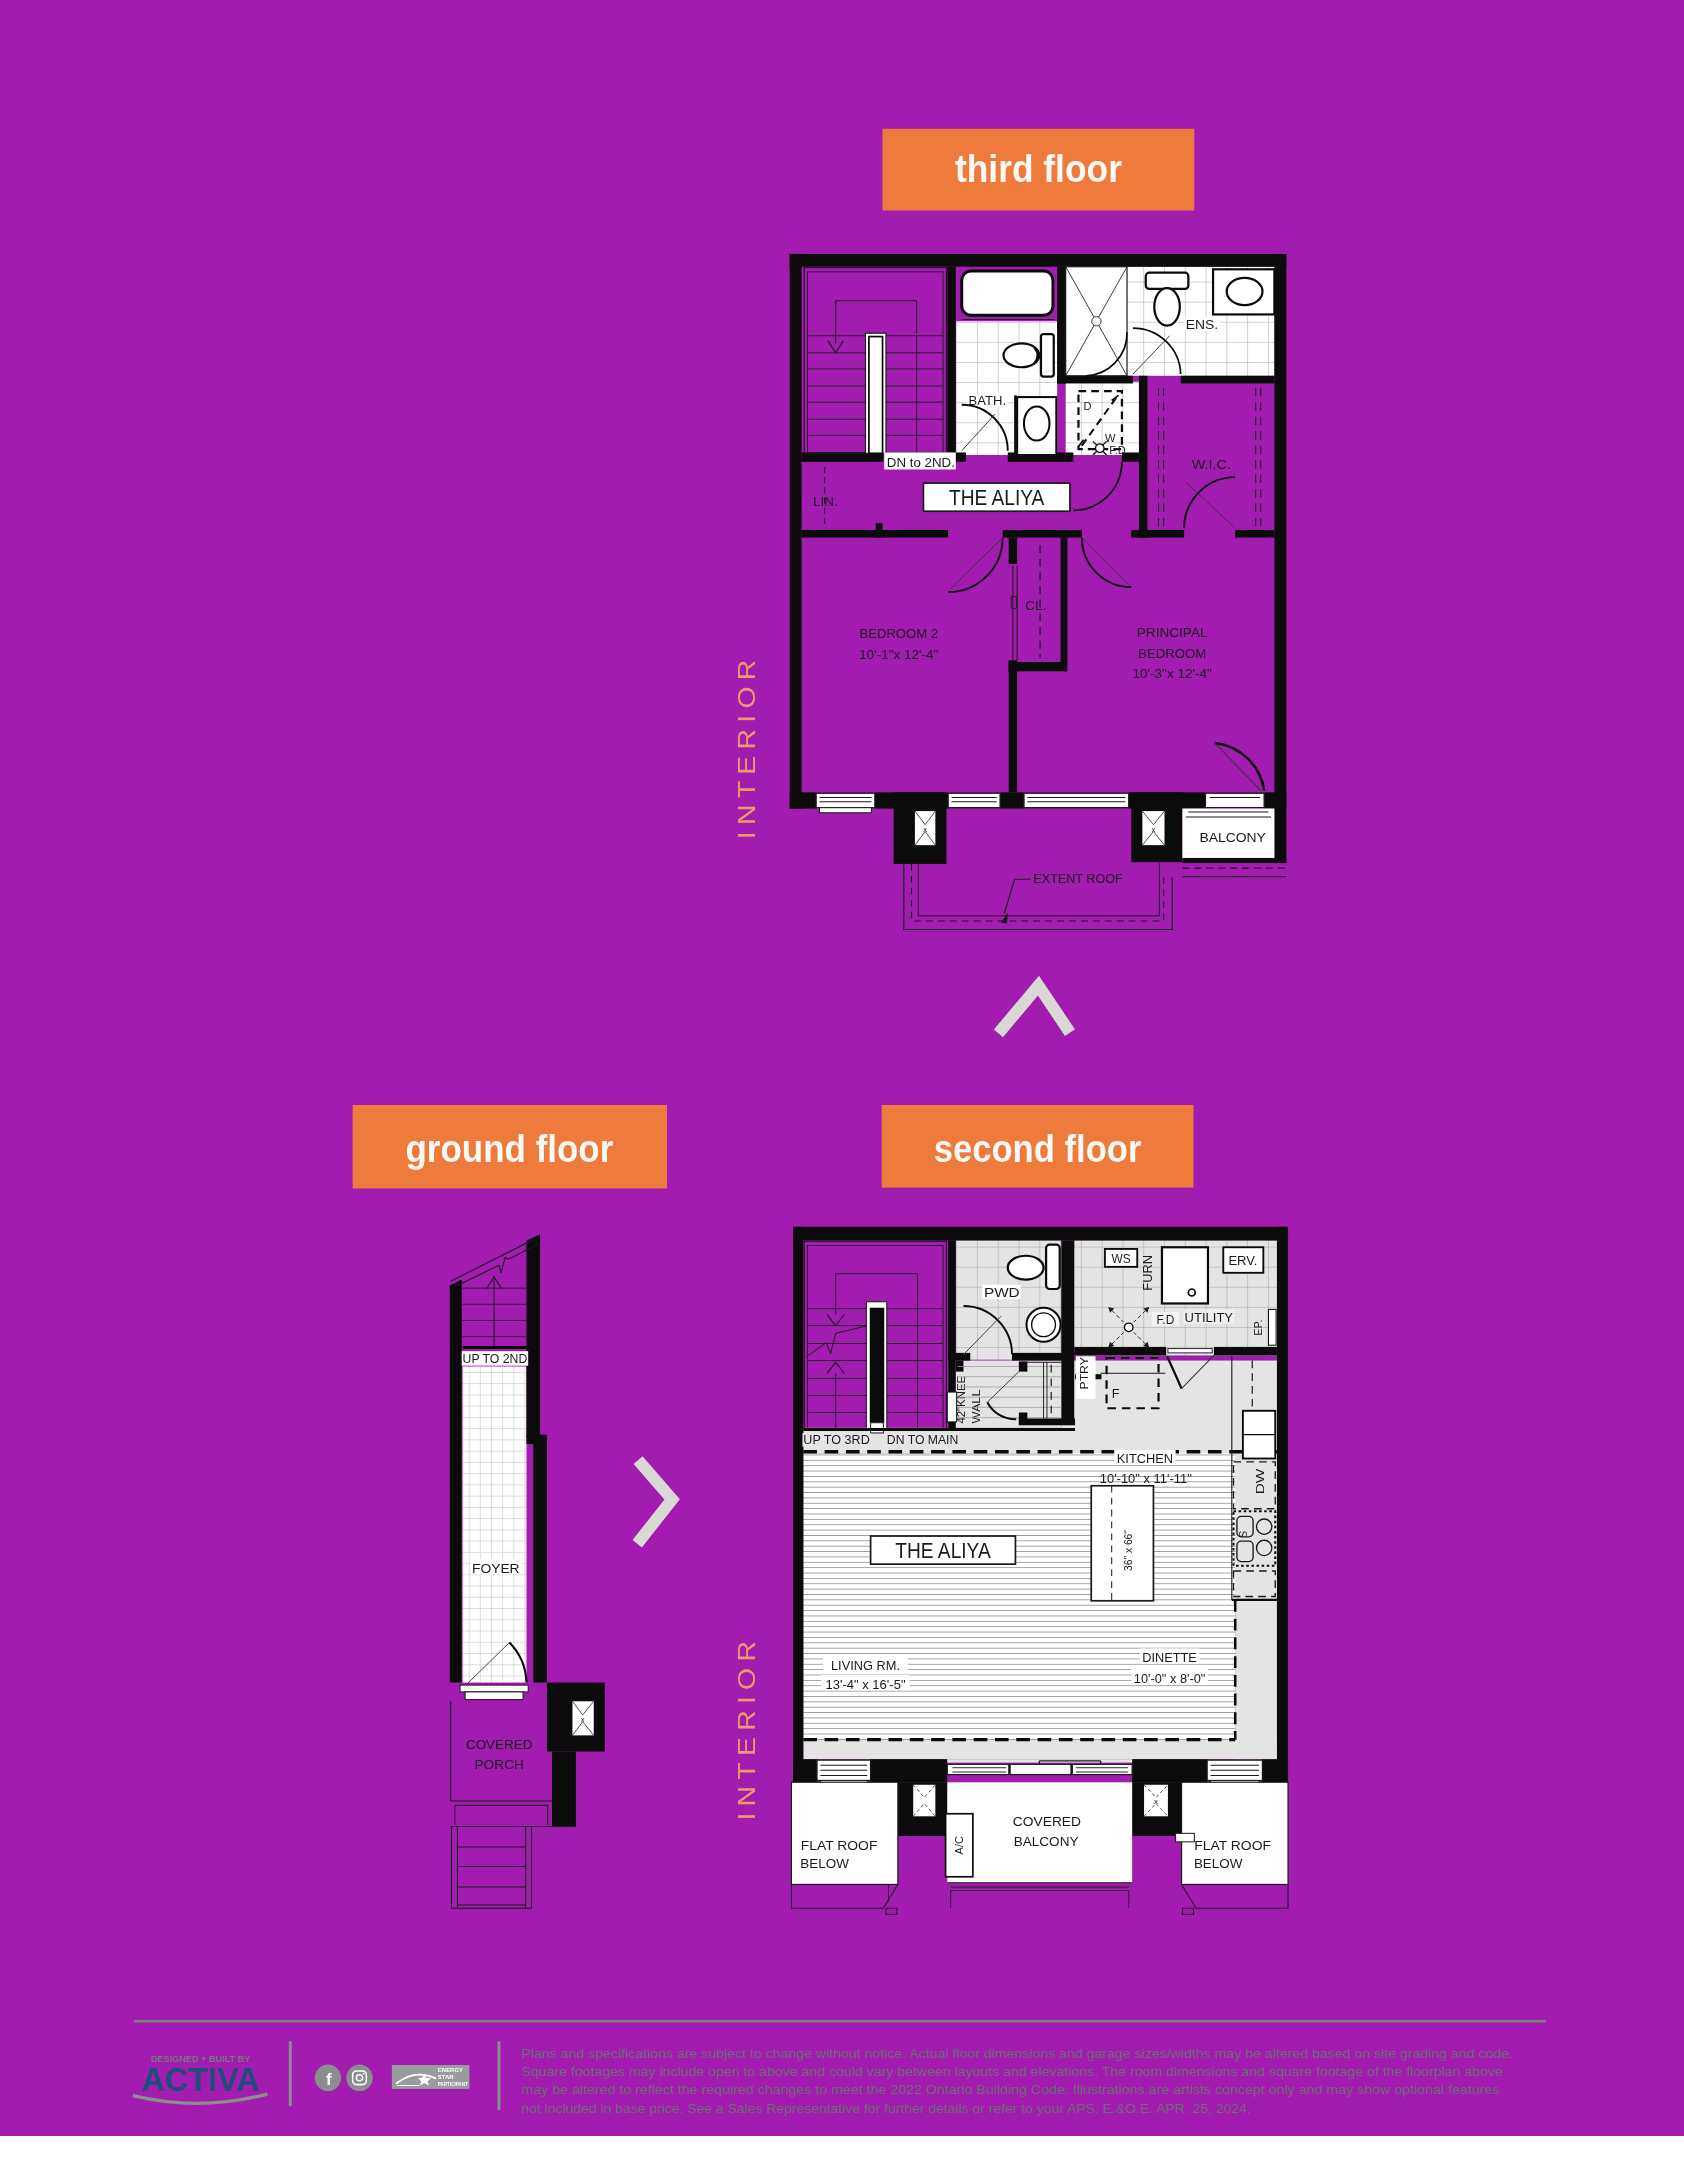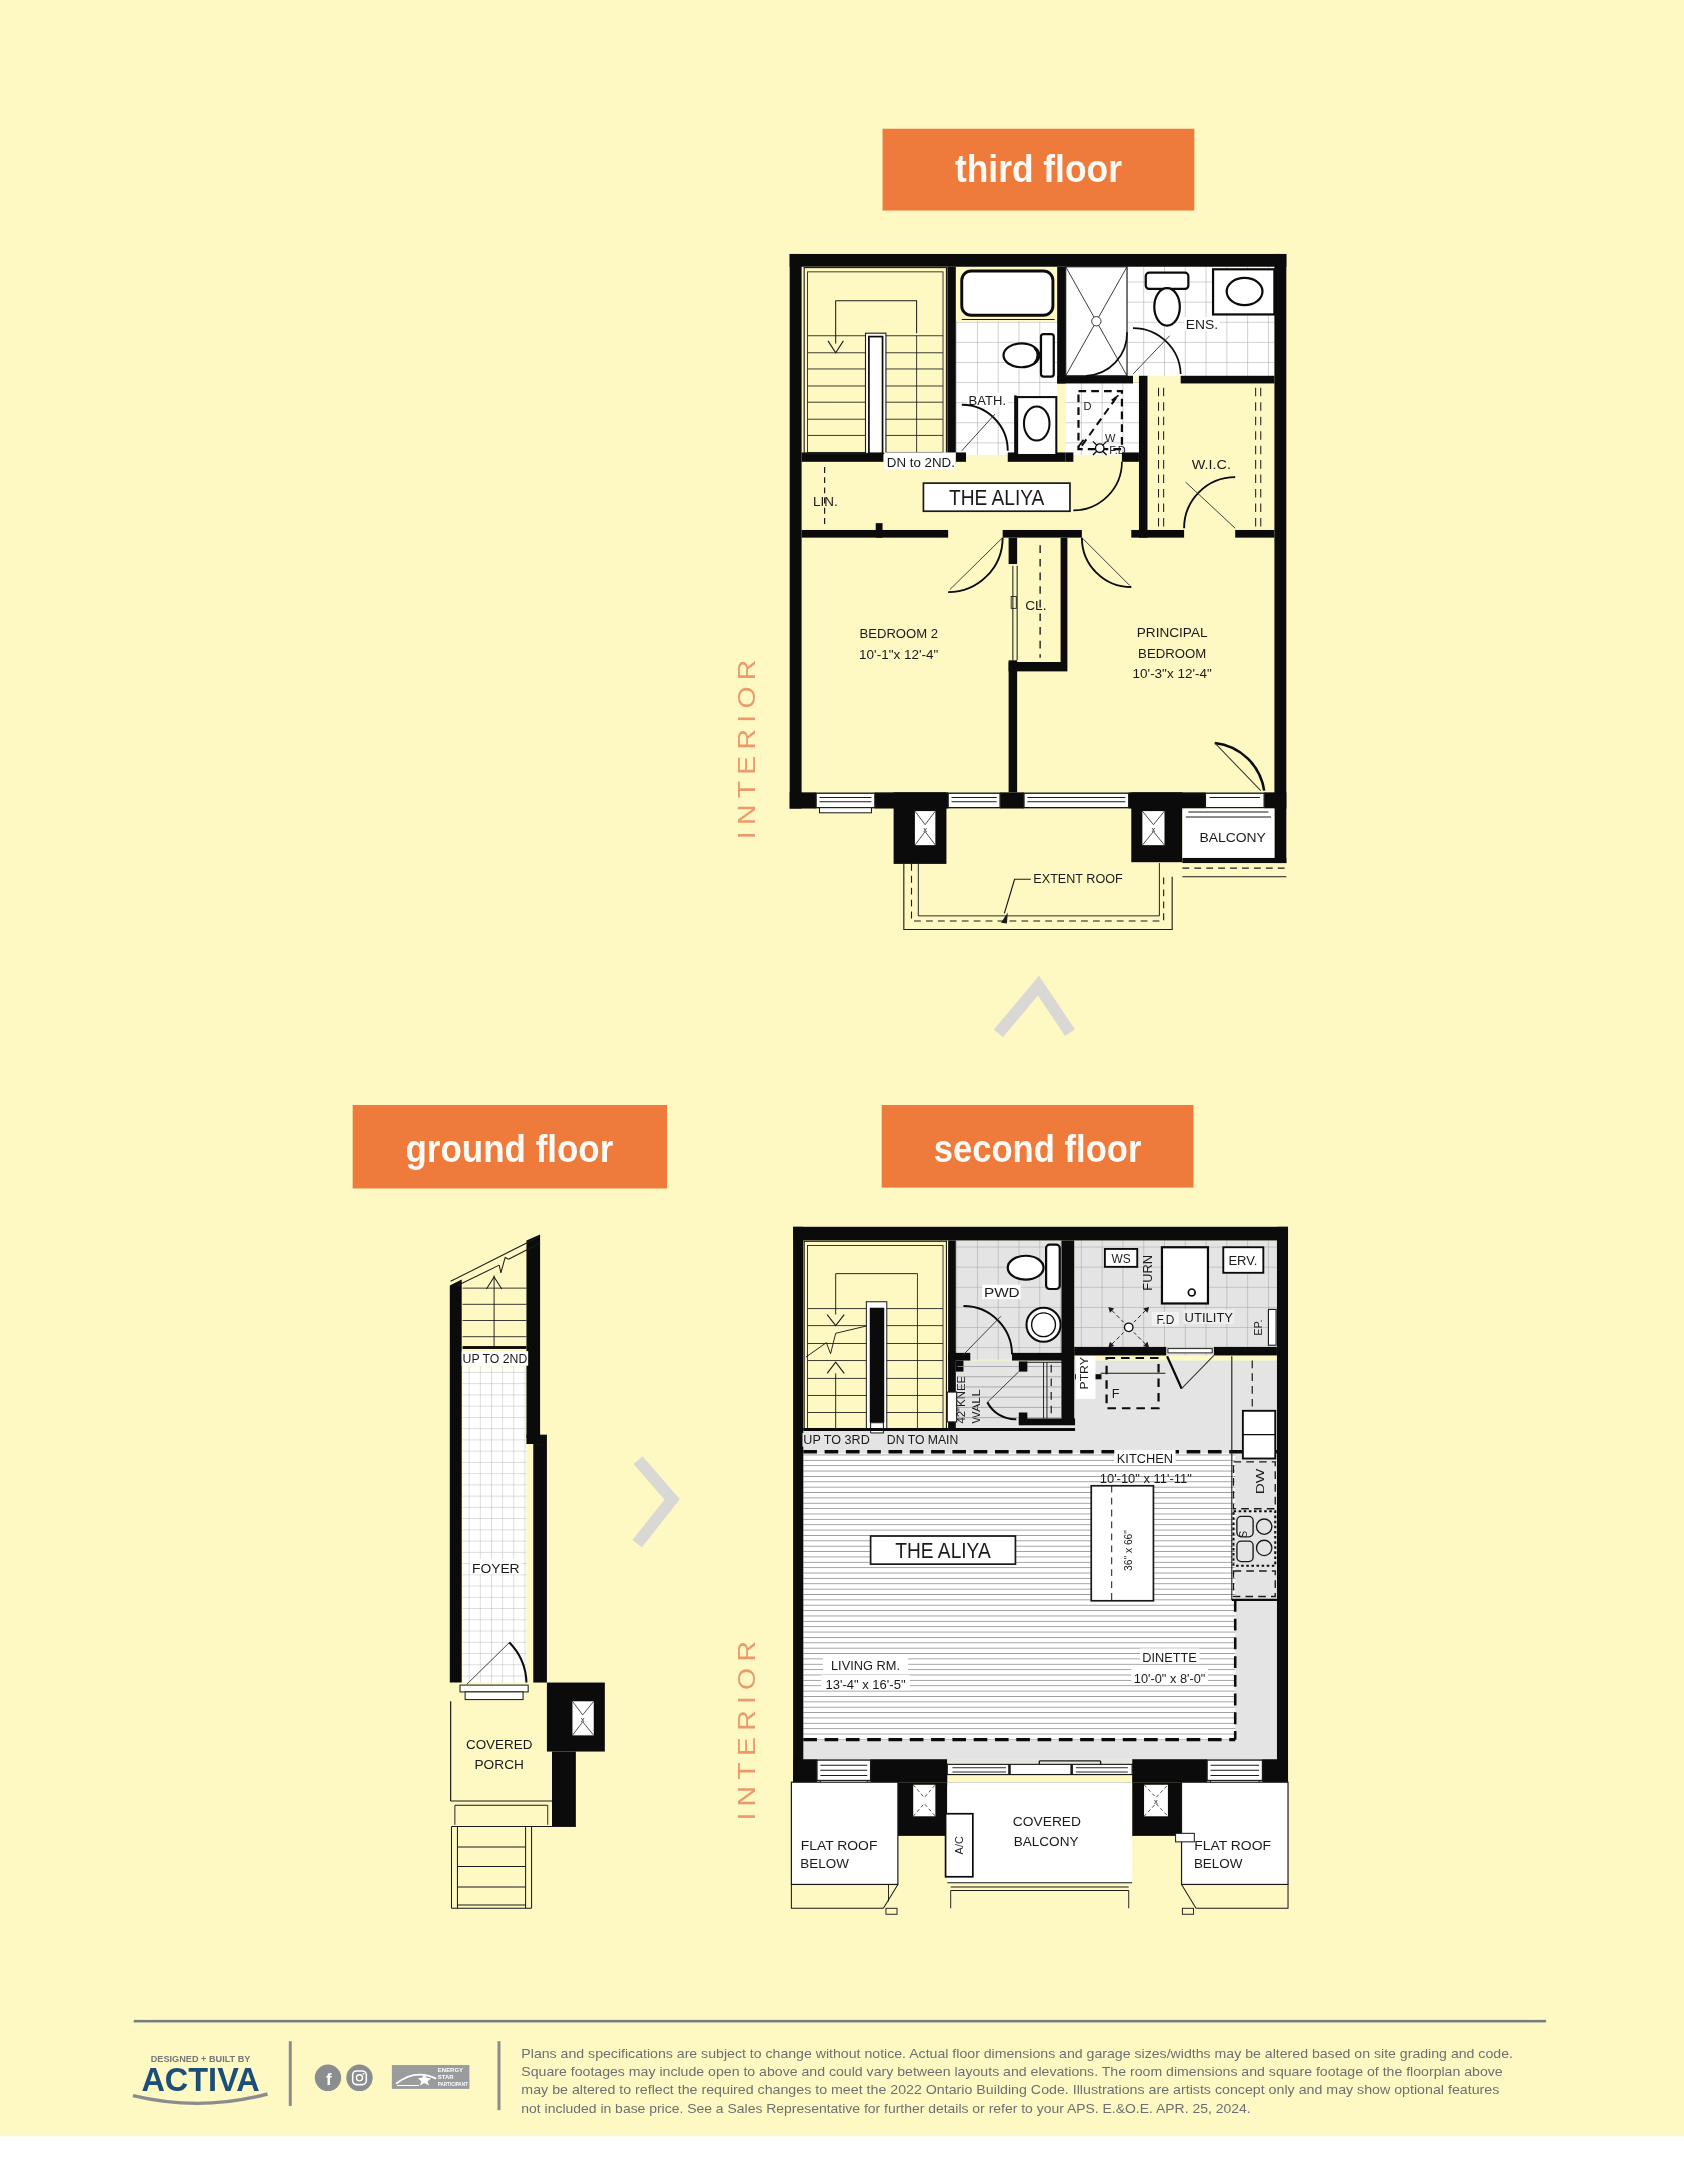--- a/index.html
+++ b/index.html
@@ -1,16 +1,16 @@
 <!DOCTYPE html>
 <html style="font-size:13.6px"><head>
 <meta charset="utf-8">
 <style>
   html,body{margin:0;padding:0;background:#ffffff;}
-  #page{position:relative;width:1685px;height:2136px;background:#fef9c3;overflow:hidden;
+  #page{position:relative;width:1685px;height:2136px;background:#a21caf;overflow:hidden;
         font-family:"Liberation Sans", sans-serif;}
   svg text{font-family:"Liberation Sans", sans-serif;}
 </style>
 </head>
 <body>
 <div id="page">
 <svg width="1685" height="2181" viewBox="0 0 1978 2560">
 <defs>
 <pattern id="tile24" width="24.4" height="23.6" patternUnits="userSpaceOnUse">
   <rect width="24.4" height="23.6" fill="#ffffff"></rect>

